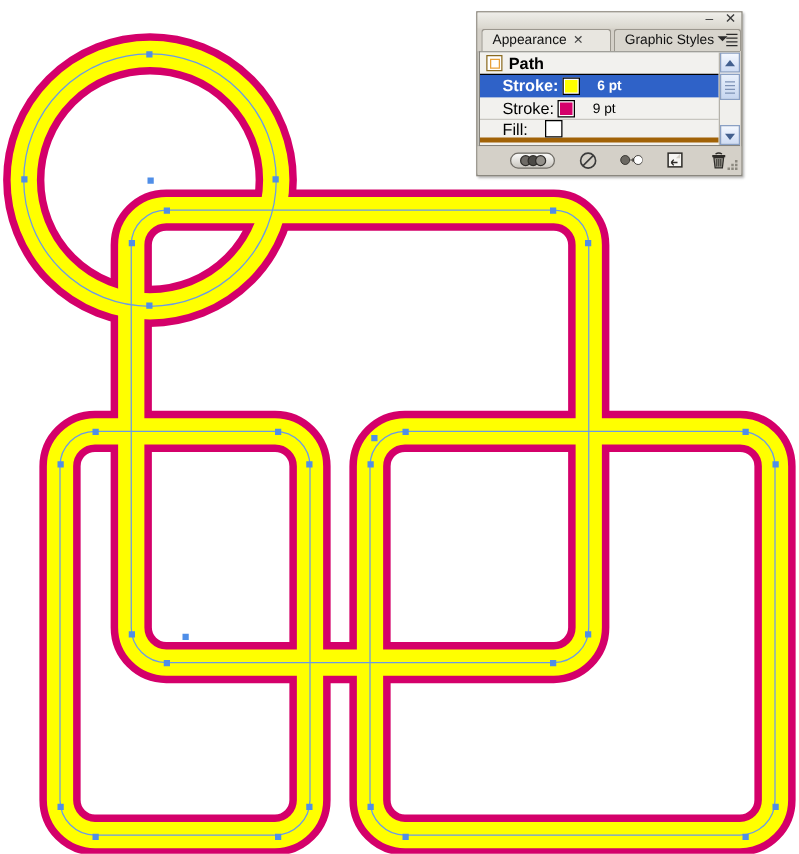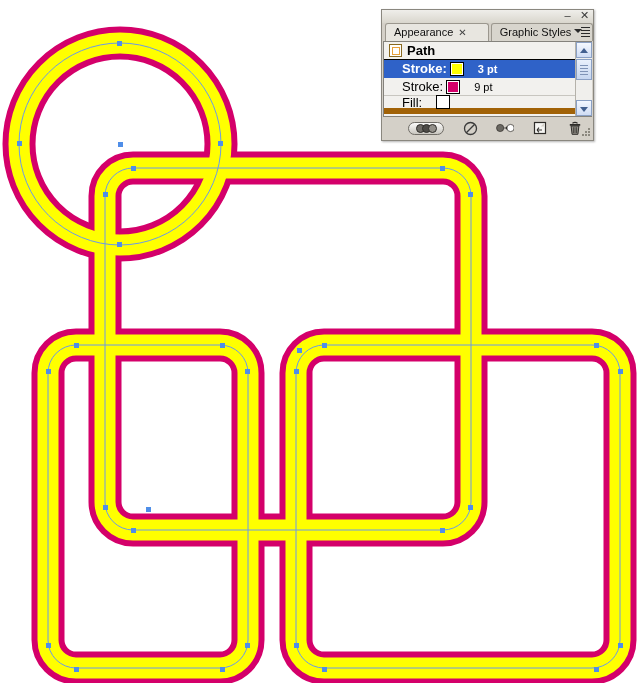--- a/index.html
+++ b/index.html
@@ -152,21 +152,21 @@
     border-bottom: 1px solid #000;
     font-weight: bold;
   }
   .row.selected {
     background: #2f62c8;
     color: #ffffff;
     font-weight: bold;
     border-bottom: 1px solid #2f62c8;
   }
   .row.fill-row {
-    border-bottom: 6px solid #a16207;
+    border-bottom: 4px solid #a16207;
   }
   .row .indent { width: 13px; flex: 0 0 auto; }
 
   .row-label {
     font-size: 13px;
     white-space: nowrap;
   }
   .row .value {
     margin-left: 14px;
     font-size: 11px;
@@ -404,21 +404,21 @@
           </span>
         <span class="row-label">Path</span>
       </div>
 
       <div class="row selected">
         <span class="indent"></span>
         <span class="row-label">Stroke:</span>
         <span class="swatch-outer">
           <i class="swatch-inner" style="background:#ffff00"></i>
         </span>
-        <span class="value">3 pt</span>
+        <span class="value">6 pt</span>
       </div>
 
       <div class="row">
         <span class="indent"></span>
         <span class="row-label">Stroke:</span>
         <span class="swatch-outer">
           <i class="swatch-inner" style="background:#d4006a"></i>
         </span>
         <span class="value">9 pt</span>
       </div>

